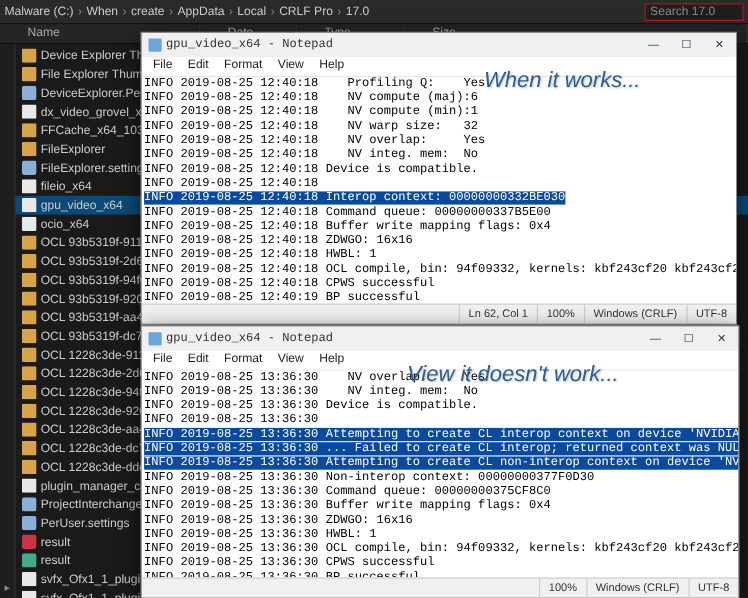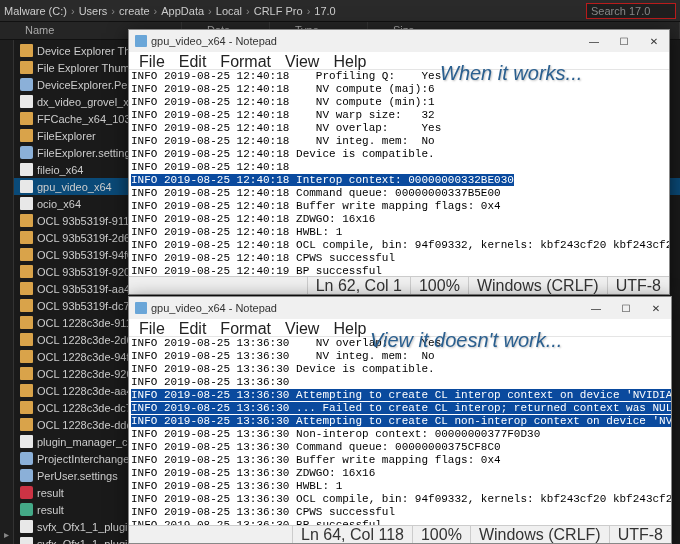--- a/index.html
+++ b/index.html
@@ -83,50 +83,50 @@
   }
   .np-title {
     height: 22px;
     background: #f0f0f0;
     display: flex; align-items: center;
     padding-left: 6px;
     font-family: "Segoe UI", sans-serif;
     font-size: 11px;
     color: #333;
   }
-  .np-title .tlabel { flex: 1; display: flex; align-items: flex-start; gap: 4px; }
+  .np-title .tlabel { flex: 1; display: flex; align-items: flex-start; gap: 4px; font-family: Liberation Mono, monospace; }
   .np-controls { display: flex; }
   .np-btn { width: 30px; height: 22px; display: flex; align-items: center; justify-content: center; color: #333; font-size: 10px; }
   .np-menu {
     height: 18px;
     background: #fff;
     display: flex;
     gap: 2px;
     padding-left: 4px;
     font-family: "Segoe UI", sans-serif;
-    font-size: 16px;
+    font-size: 11px;
     border-bottom: 1px solid #e5e5e5;
   }
   .np-menu .mi { padding: 1px 6px; color: #222; }
   .np-body {
     flex: 1;
     background: #fff;
     padding: 0 2px 0 2px;
     overflow: hidden;
     white-space: pre;
     line-height: 13px;
   }
   .np-body .hi1 { background: #0a4a9e; color: #fff; }
   .np-status {
     height: 18px;
     background: #f0f0f0;
     border-top: 1px solid #ccc;
     display: flex;
     font-family: "Segoe UI", sans-serif;
-    font-size: 16px;
+    font-size: 10px;
     color: #333;
   }
   .np-status .cell { border-left: 1px solid #ccc; padding: 1px 8px; display:flex; align-items:center; }
   .np-status .spacer { flex:1; }
   .overlay-text {
     position: absolute;
     color: #2a5f8f;
     font-family: Liberation Sans, sans-serif;
     font-size: 20px;
     font-style: italic;
@@ -135,21 +135,21 @@
   }
   .np-icon { width: 12px; height: 12px; background: #6aa6d8; display: inline-block; border-radius: 1px; }
 </style>
 </head>
 <body>
 
 <div class="toolbar">
   <div class="breadcrumb" id="breadcrumb">
       <span>Malware (C:)</span>
       <span class="sep">›</span>
-      <span>Users</span>
+      <span>When</span>
       <span class="sep">›</span>
       <span>create</span>
       <span class="sep">›</span>
       <span>AppData</span>
       <span class="sep">›</span>
       <span>Local</span>
       <span class="sep">›</span>
       <span>CRLF Pro</span>
       <span class="sep">›</span>
       <span>17.0</span>
@@ -398,21 +398,20 @@
   <div class="np-menu" id="np2-menu">
       <span class="mi">File</span>
       <span class="mi">Edit</span>
       <span class="mi">Format</span>
       <span class="mi">View</span>
       <span class="mi">Help</span>
     </div>
   <div class="np-body" id="np2-body"><div>INFO 2019-08-25 13:36:30    NV overlap:     Yes</div><div>INFO 2019-08-25 13:36:30    NV integ. mem:  No</div><div>INFO 2019-08-25 13:36:30 Device is compatible.</div><div>INFO 2019-08-25 13:36:30</div><div><span class="hi1">INFO 2019-08-25 13:36:30 Attempting to create CL interop context on device 'NVIDIA Corporation (Quadro RTX 4000)'</span></div><div><span class="hi1">INFO 2019-08-25 13:36:30 ... Failed to create CL interop; returned context was NULL, and status was -1000</span></div><div><span class="hi1">INFO 2019-08-25 13:36:30 Attempting to create CL non-interop context on device 'NVIDIA Corporation (Quadro RTX 400</span></div><div>INFO 2019-08-25 13:36:30 Non-interop context: 00000000377F0D30</div><div>INFO 2019-08-25 13:36:30 Command queue: 00000000375CF8C0</div><div>INFO 2019-08-25 13:36:30 Buffer write mapping flags: 0x4</div><div>INFO 2019-08-25 13:36:30 ZDWGO: 16x16</div><div>INFO 2019-08-25 13:36:30 HWBL: 1</div><div>INFO 2019-08-25 13:36:30 OCL compile, bin: 94f09332, kernels: kbf243cf20 kbf243cf21 kbf243cf22</div><div>INFO 2019-08-25 13:36:30 CPWS successful</div><div>INFO 2019-08-25 13:36:30 BP successful</div></div>
   <div class="np-status">
     <div class="spacer"></div>
-    <div class="cell">Ln 64, Col 118</div>
     <div class="cell">100%</div>
     <div class="cell">Windows (CRLF)</div>
     <div class="cell">UTF-8</div>
   </div>
 </div>
 
 <div class="overlay-text" style="left:440px; top:62px;">When it works...</div>
 <div class="overlay-text" style="left:370px; top:329px;">View it doesn't work...</div>
 
 </body></html>

